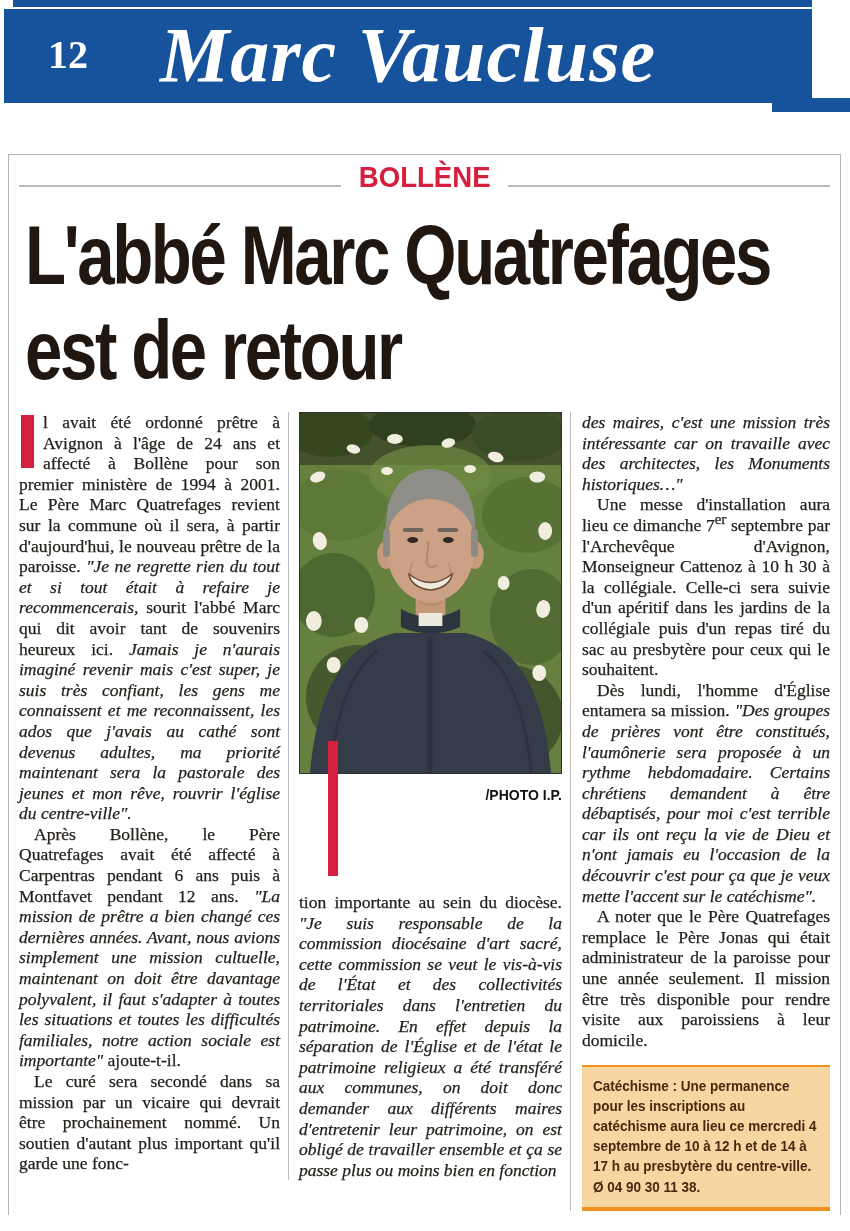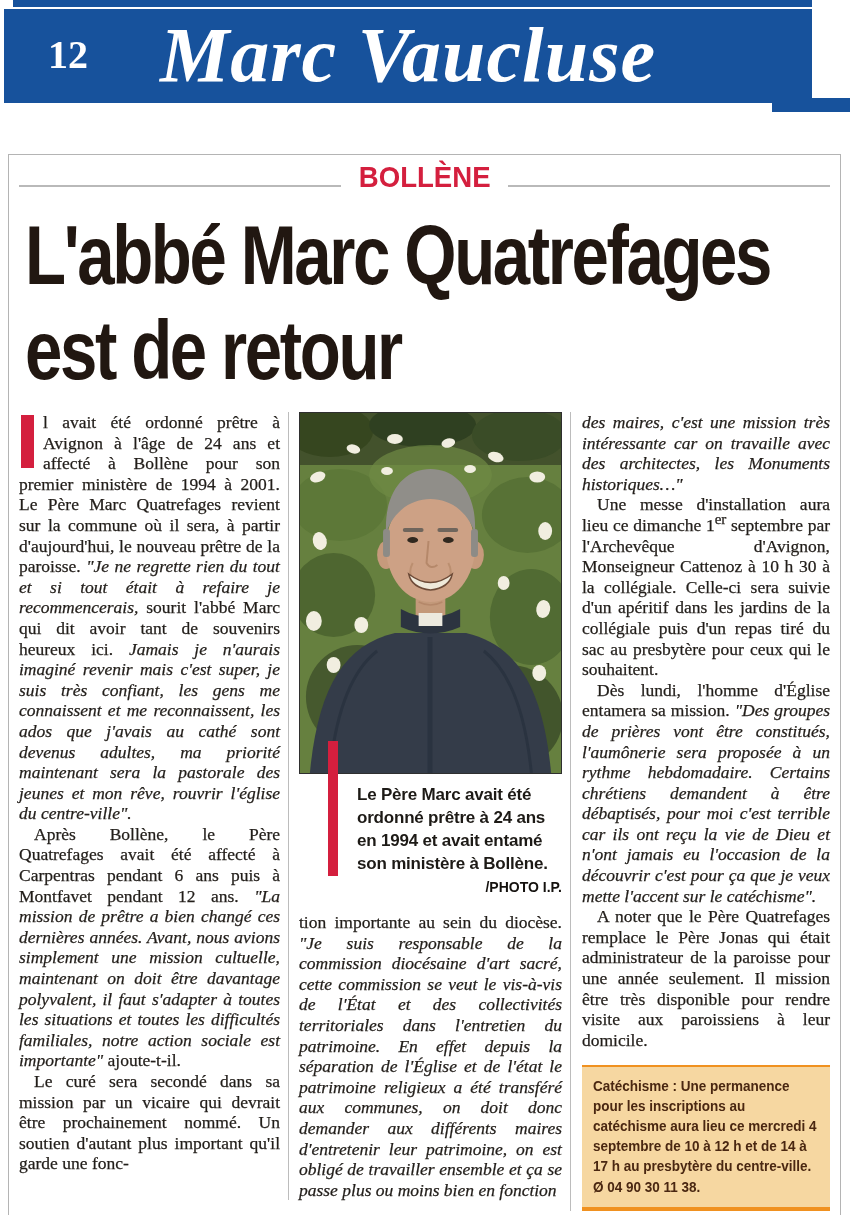--- a/index.html
+++ b/index.html
@@ -180,30 +180,29 @@
             <path d="M130,128 L128,150 Q132,157 139,152" stroke="#b5886a" stroke-width="2" fill="none"></path>
             <path d="M114,150 Q109,159 114,167" stroke="#bb8f70" stroke-width="2" fill="none"></path>
             <path d="M150,150 Q155,159 150,167" stroke="#bb8f70" stroke-width="2" fill="none"></path>
             <path d="M110,161 Q132,178 154,161 Q151,175 132,177 Q113,175 110,161 Z" fill="#efe9da" stroke="#6d4b38" stroke-width="1.5"></path>
             <path d="M120,189 Q132,195 144,189" stroke="#b5886a" stroke-width="1.5" fill="none"></path>
           </svg>
         </div>
         <div class="cap-row">
           <div class="cap-bar"></div>
           <div class="cap-body">
-            <div class="cap-text">Le Père Marc avait été ordonné prêtre à 24 ans en 1994 et avait entamé son ministère à Bollène.</div>
             <div class="cap-credit">/PHOTO I.P.</div>
           </div>
         </div>
         <p class="body-p p-after-photo"><span>tion importante au sein du diocèse. </span><span class="it">"Je suis responsable de la commission diocésaine d'art sacré, cette commission se veut le vis-à-vis de l'État et des collectivités territoriales dans l'entretien du patrimoine. En effet depuis la séparation de l'Église et de l'état le patrimoine religieux a été transféré aux communes, on doit donc demander aux différents maires d'entretenir leur patrimoine, on est obligé de travailler ensemble et ça se passe plus ou moins bien en fonction</span></p>
       </div>
 
       <div class="col col-3">
         <p class="body-p"><span class="it">des maires, c'est une mission très intéressante car on travaille avec des architectes, les Monuments historiques…"</span></p>
-        <p class="body-p indent"><span>Une messe d'installation aura lieu ce dimanche 1</span><sup class="ord">er</sup><span> septembre par l'Archevêque d'Avignon, Monseigneur Cattenoz à 10 h 30 à la collégiale. Celle-ci sera suivie d'un apéritif dans les jardins de la collégiale puis d'un repas tiré du sac au presbytère pour ceux qui le souhaitent.</span></p>
+        <p class="body-p indent"><span>Une messe d'installation aura lieu ce dimanche 7</span><sup class="ord">er</sup><span> septembre par l'Archevêque d'Avignon, Monseigneur Cattenoz à 10 h 30 à la collégiale. Celle-ci sera suivie d'un apéritif dans les jardins de la collégiale puis d'un repas tiré du sac au presbytère pour ceux qui le souhaitent.</span></p>
         <p class="body-p indent"><span>Dès lundi, l'homme d'Église entamera sa mission. </span><span class="it">"Des groupes de prières vont être constitués, l'aumônerie sera proposée à un rythme hebdomadaire. Certains chrétiens demandent à être débaptisés, pour moi c'est terrible car ils ont reçu la vie de Dieu et n'ont jamais eu l'occasion de la découvrir c'est pour ça que je veux mette l'accent sur le catéchisme".</span></p>
         <p class="body-p indent"><span>A noter que le Père Quatrefages remplace le Père Jonas qui était administrateur de la paroisse pour une année seulement. Il mission être très disponible pour rendre visite aux paroissiens à leur domicile.</span></p>
 
         <div class="info-box">
           <div class="info-box-inner">
             <span>Catéchisme : Une permanence pour les inscriptions au catéchisme aura lieu ce mercredi 4 septembre de 10 à 12 h et de 14 à 17 h au presbytère du centre-ville.</span>
             <span class="phone-line"><span>Ø</span><span> 04 90 30 11 38.</span></span>
           </div>
         </div>
       </div>

